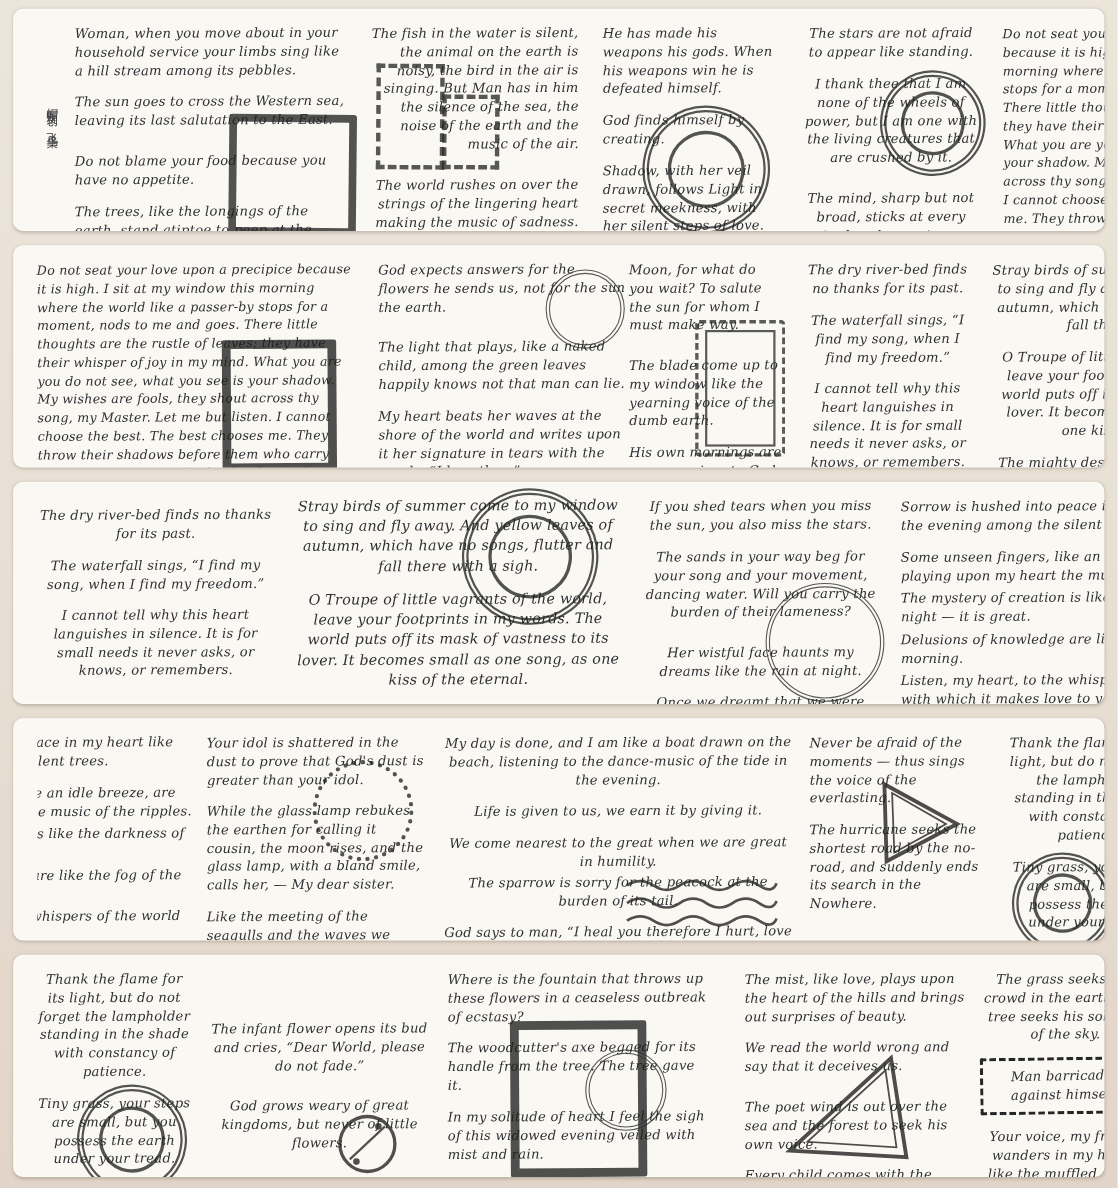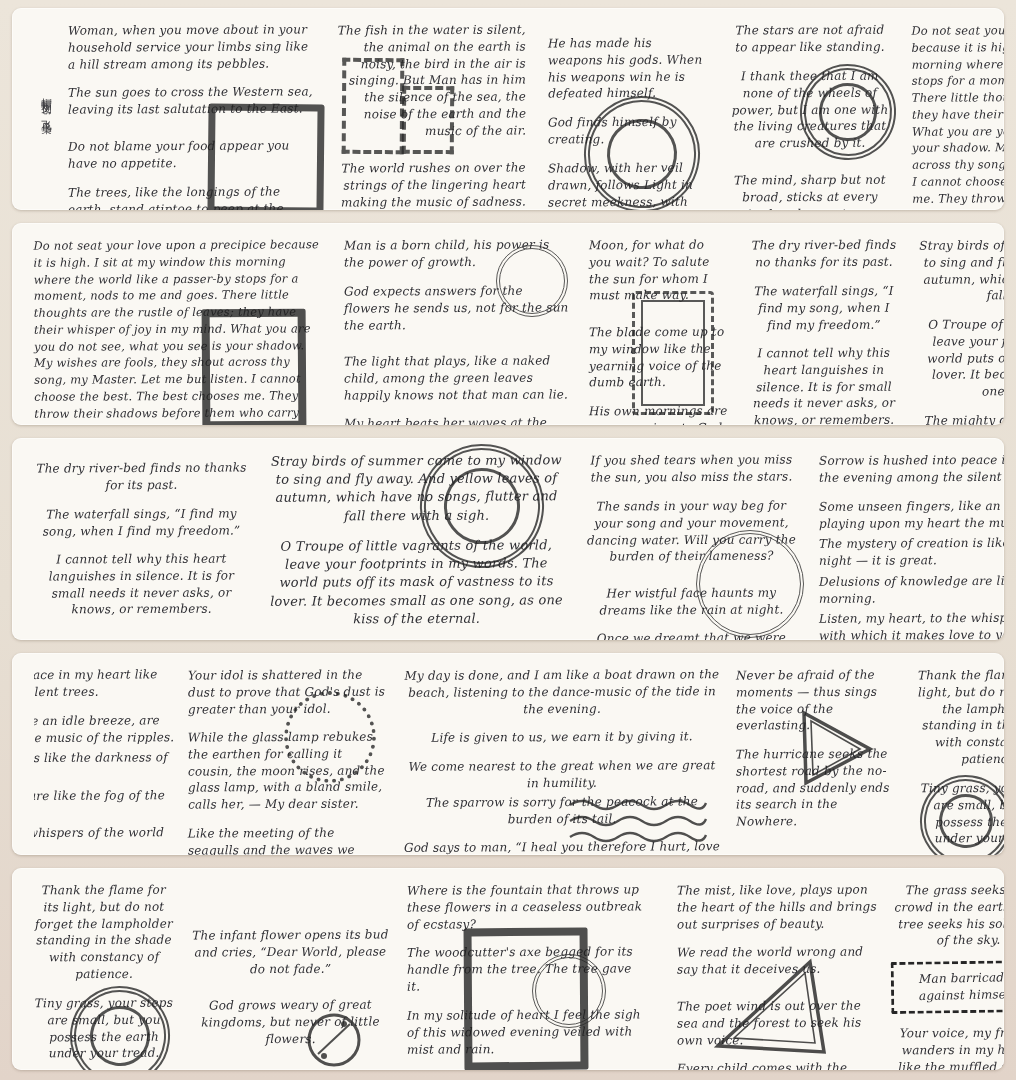--- a/index.html
+++ b/index.html
@@ -58,28 +58,28 @@
 <body>
 
 <div class="canvas">
 
   <section class="strip">
     <div class="brand">帽帽文创-飞鸟集</div>
     <div class="cols">
       <div class="c" style="width:280px;padding-left:34px;">
         <p class="q">Woman, when you move about in your household service your limbs sing like a hill stream among its pebbles.</p>
         <p class="q">The sun goes to cross the Western sea, leaving its last salutation to the East.</p>
-        <p class="q sp">Do not blame your food appear you have no appetite.</p>
+        <p class="q sp">Do not blame your food because you have no appetite.</p>
         <p class="q">The trees, like the longings of the earth, stand atiptoe to peep at the heaven.</p>
       </div>
       <div class="c" style="width:190px;margin-left:22px;text-align:right;">
         <p class="q">The fish in the water is silent, the animal on the earth is noisy, the bird in the air is singing. But Man has in him the silence of the sea, the noise of the earth and the music of the air.</p>
         <p class="q sp">The world rushes on over the strings of the lingering heart making the music of sadness.</p>
       </div>
-      <div class="c" style="width:160px;margin-left:22px;margin-top:13px;">
+      <div class="c" style="width:160px;margin-left:22px;">
         <p class="q">He has made his weapons his gods. When his weapons win he is defeated himself.</p>
         <p class="q">God finds himself by creating.</p>
         <p class="q">Shadow, with her veil drawn, follows Light in secret meekness, with her silent steps of love.</p>
       </div>
       <div class="c center" style="width:160px;margin-left:22px;">
         <p class="q">The stars are not afraid to appear like standing.</p>
         <p class="q">I thank thee that I am none of the wheels of power, but I am one with the living creatures that are crushed by it.</p>
         <p class="q sp">The mind, sharp but not broad, sticks at every point but does not move.</p>
       </div>
       <div class="c" style="width:280px;margin-left:22px;">
@@ -96,26 +96,25 @@
         <div class="ring"></div>
       </div>
   </section>
 
   <section class="strip">
     <div class="cols">
       <div class="c" style="width:290px;">
         <p class="q para">Do not seat your love upon a precipice because it is high. I sit at my window this morning where the world like a passer-by stops for a moment, nods to me and goes. There little thoughts are the rustle of leaves; they have their whisper of joy in my mind. What you are you do not see, what you see is your shadow. My wishes are fools, they shout across thy song, my Master. Let me but listen. I cannot choose the best. The best chooses me. They throw their shadows before them who carry their lantern on their back. That I exist is a perpetual surprise which is life. Rest belongs to the work as the eyelids to the eyes.</p>
       </div>
       <div class="c" style="width:225px;margin-left:20px;">
-        <p class="q">Man is a born child, his power is the power of growth.</p>
         <p class="q">God expects answers for the flowers he sends us, not for the sun the earth.</p>
         <p class="q sp">The light that plays, like a naked child, among the green leaves happily knows not that man can lie.</p>
         <p class="q">My heart beats her waves at the shore of the world and writes upon it her signature in tears with the words, “I love thee.”</p>
       </div>
-      <div class="c" style="width:140px;margin-left:20px;">
+      <div class="c" style="width:140px;margin-left:3px;">
         <p class="q">Moon, for what do you wait? To salute the sun for whom I must make way.</p>
         <p class="q sp">The blade come up to my window like the yearning voice of the dumb earth.</p>
         <p class="q">His own mornings are new surprises to God.</p>
       </div>
       <div class="c center" style="width:150px;margin-left:20px;">
         <p class="q">The dry river-bed finds no thanks for its past.</p>
         <p class="q">The waterfall sings, “I find my song, when I find my freedom.”</p>
         <p class="q">I cannot tell why this heart languishes in silence. It is for small needs it never asks, or knows, or remembers.</p>
       </div>
       <div class="c center" style="width:270px;margin-left:20px;">

